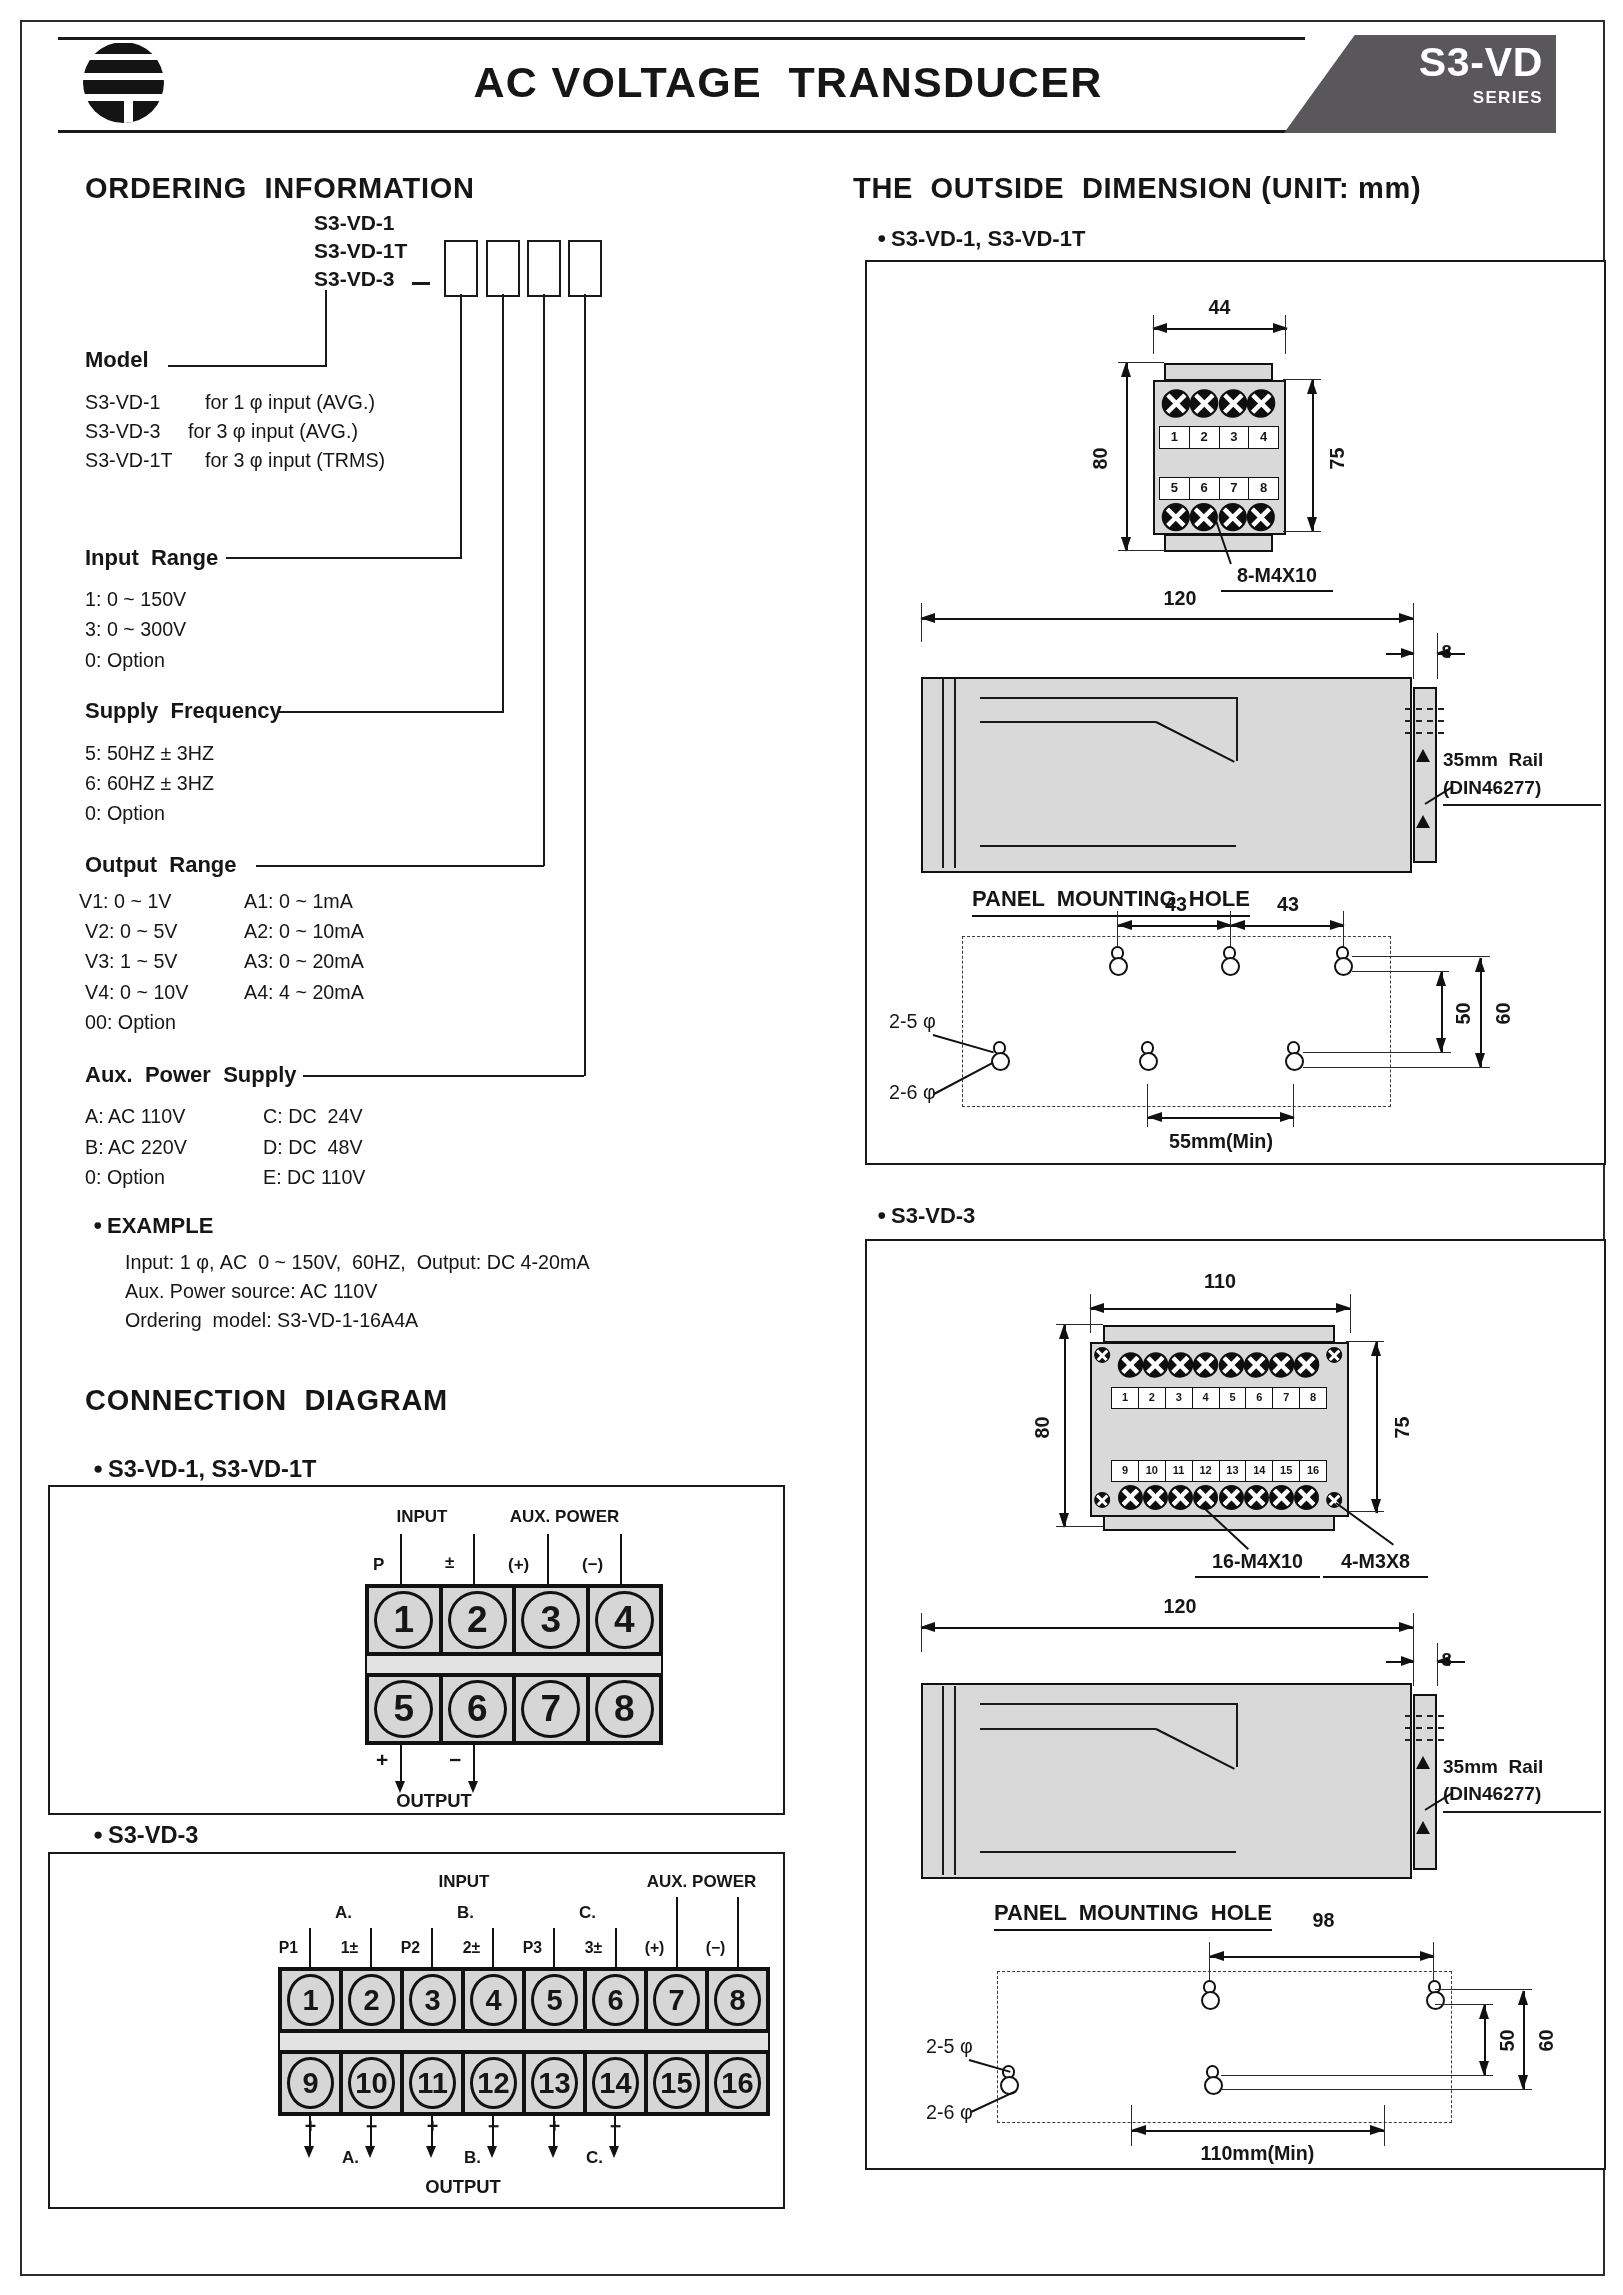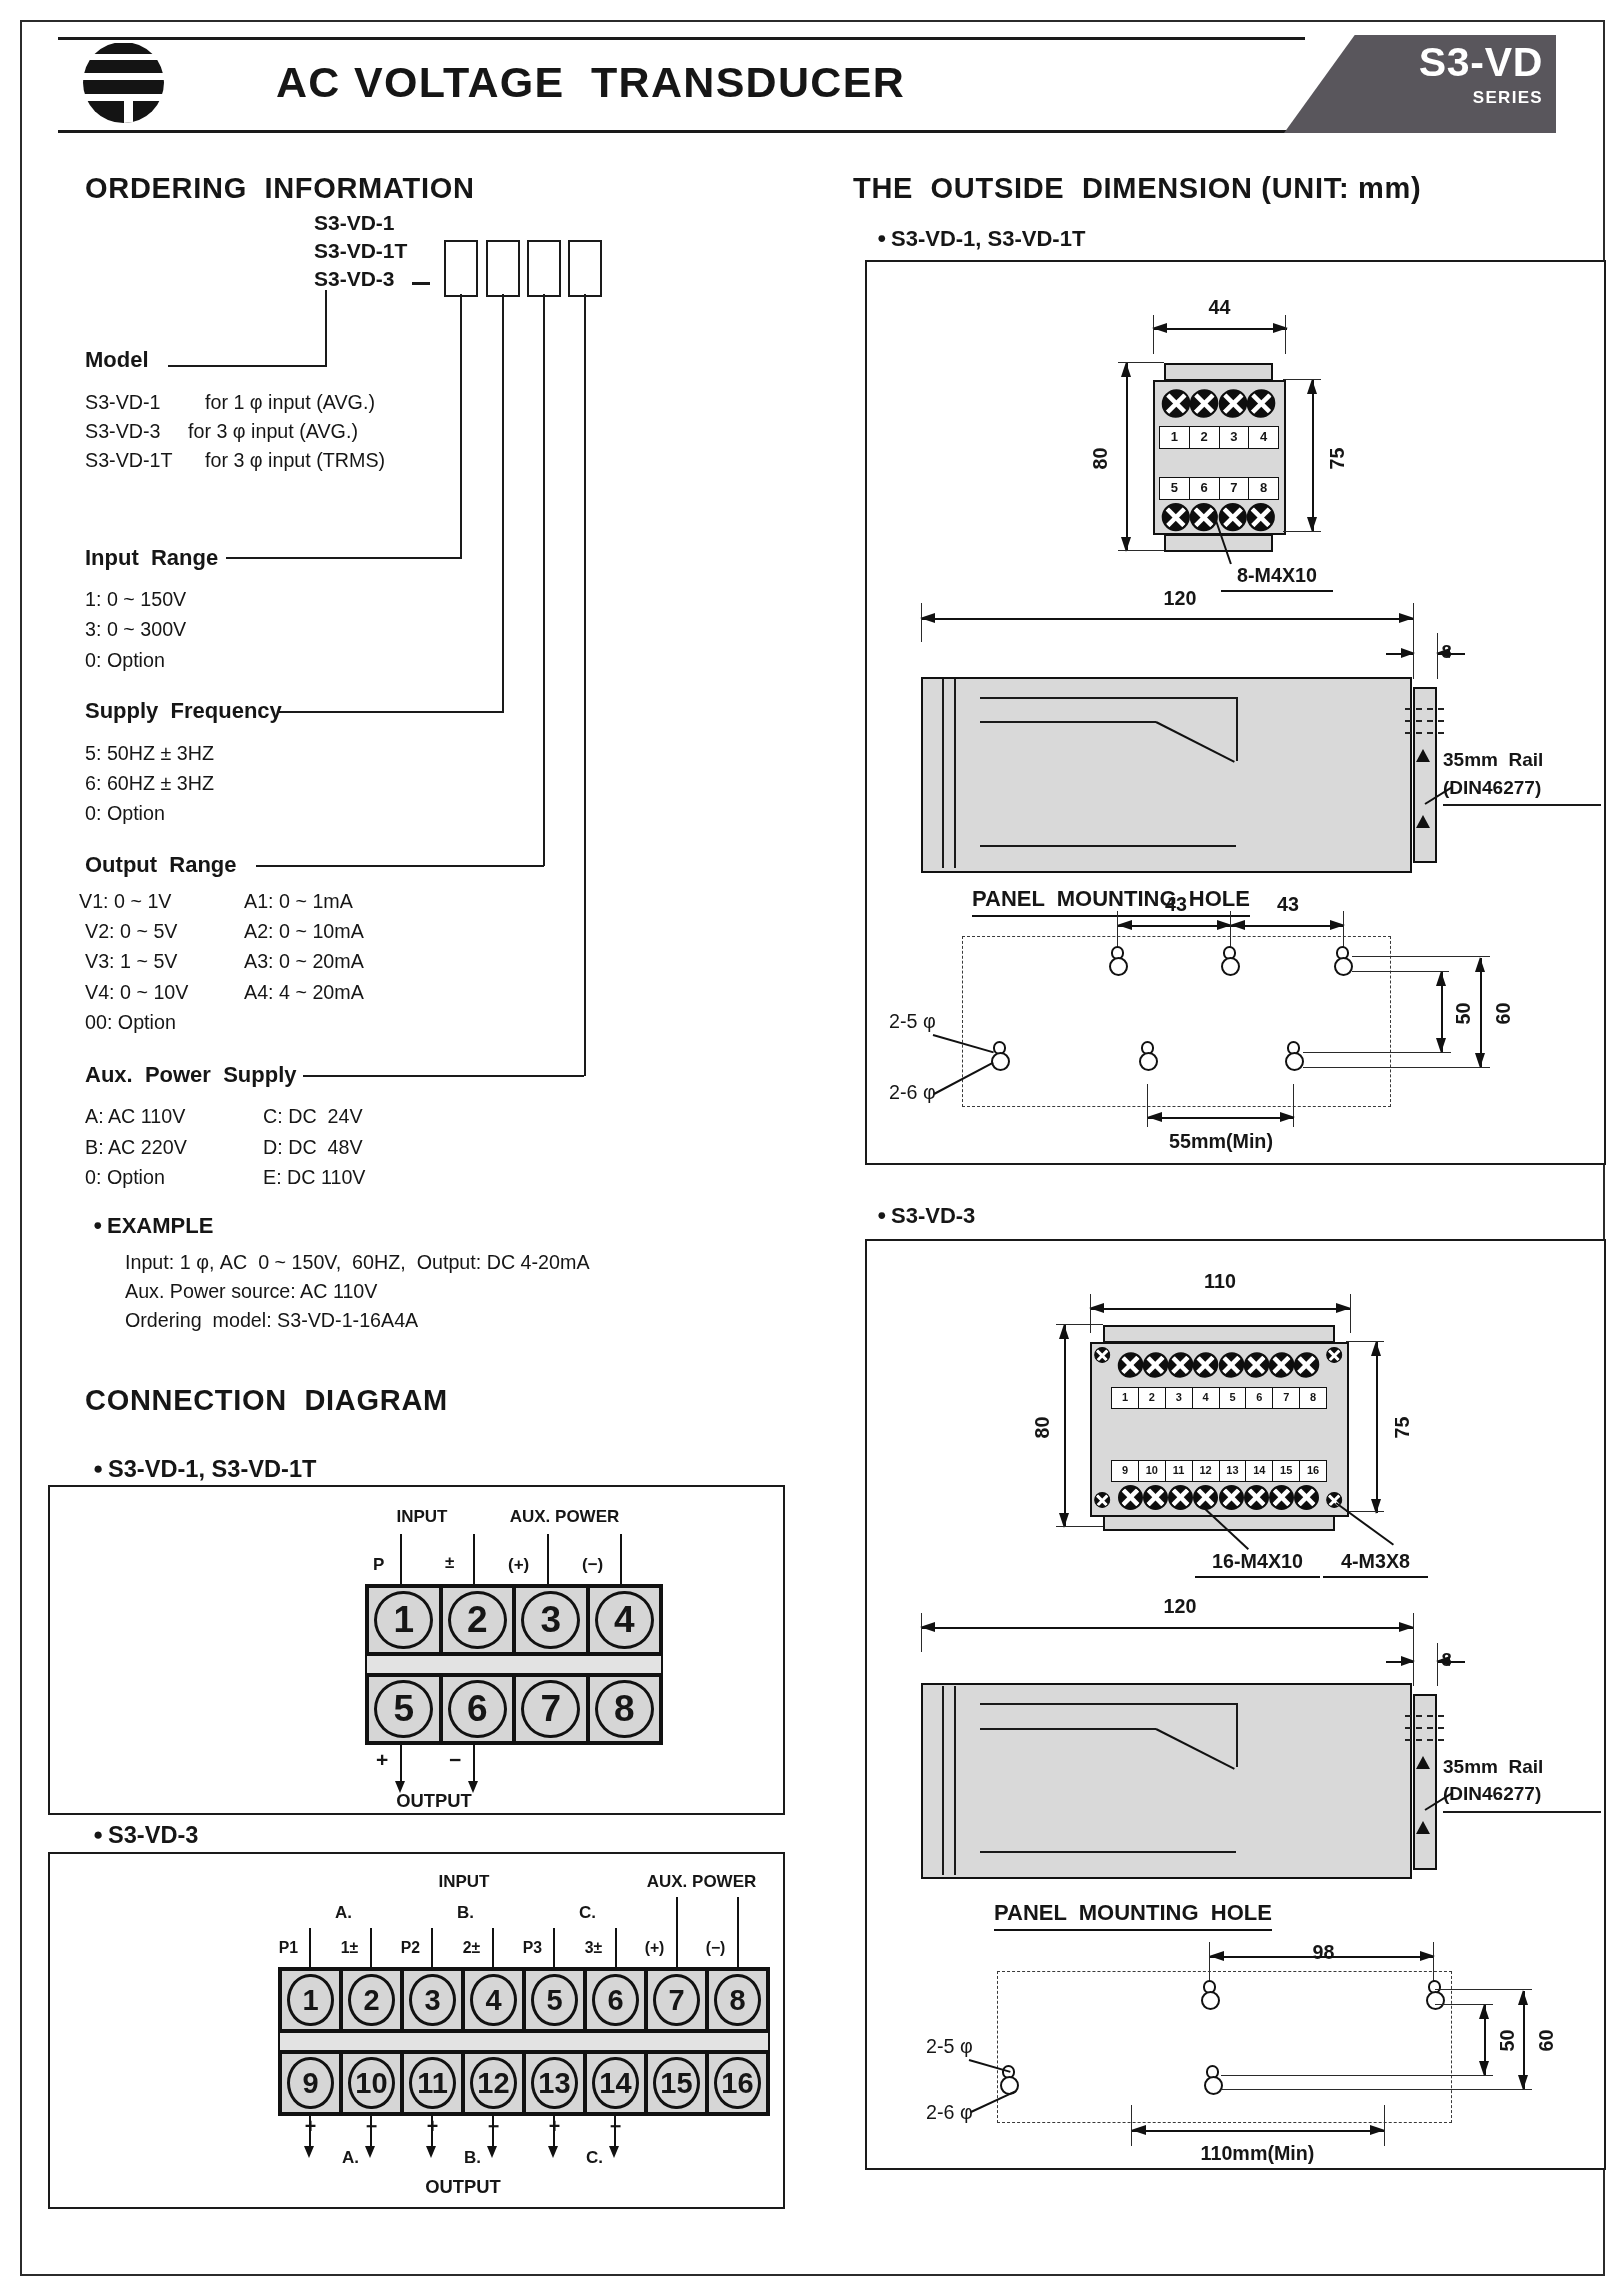--- a/index.html
+++ b/index.html
@@ -77,21 +77,21 @@
 <div class="ln" style="left:58px;top:130px;width:1247px;height:2.6px"></div>
 
 <div class="logo" style="left:83px;top:42px">
   <div style="left:0;right:0;top:1.3px;height:10.5px"></div>
   <div style="left:0;right:0;top:18.4px;height:13px"></div>
   <div style="left:0;right:0;top:38px;height:14.4px"></div>
   <div style="left:0;right:0;top:59px;height:22px"></div>
   <div style="left:41px;width:9.2px;top:59px;height:22px;background:#fff"></div>
 </div>
 
-<div class="abs" style="left:276px;top:58px;width:1024px;font-size:43px;font-weight:bold;letter-spacing:1.3px;white-space:pre">AC VOLTAGE  TRANSDUCER</div>
+<div class="abs" style="left:276px;top:58px;width:1024px;text-align:center;font-size:43px;font-weight:bold;letter-spacing:1.3px;white-space:pre">AC VOLTAGE  TRANSDUCER</div>
 
 <div class="badge" style="left:1284px;top:35px;width:272px;height:98px">
   <div class="l1">S3-VD</div>
   <div class="l2">SERIES</div>
 </div>
 
 <div class="h1" style="left:85px;top:172px">ORDERING  INFORMATION</div>
 
 <div class="abs" style="left:314px;top:211px;font-size:21px;font-weight:bold">S3-VD-1</div>
 <div class="abs" style="left:314px;top:239px;font-size:21px;font-weight:bold">S3-VD-1T</div>
@@ -459,21 +459,21 @@
   <div class="ln" style="left:113px;top:487px;width:176px;height:2px"></div>
   <div class="leader" style="left:289px;top:487px;width:88px;transform:rotate(27deg)"></div>
   <div class="ln" style="left:369px;top:462px;width:2px;height:64px"></div>
   <div class="ln" style="left:113px;top:610px;width:256px;height:2px"></div>
   <div class="sm" style="left:576px;top:515px;font-size:19px">35mm  Rail</div>
   <div class="sm" style="left:576px;top:542px;font-size:19px">(DIN46277)</div>
   <div class="ln" style="left:576px;top:570px;width:158px;height:2px"></div>
   <div class="leader" style="left:558px;top:568px;width:31.5px;transform:rotate(-32deg)"></div>
 
   <div class="sub ul" style="left:127px;top:659px">PANEL  MOUNTING  HOLE</div>
-  <div class="dimtxt" style="left:430px;top:700px;width:53px">98</div>
+  <div class="dimtxt" style="left:430px;top:668px;width:53px">98</div>
   <div class="dimh" style="left:343px;top:715px;width:224px"></div>
   <div class="ext" style="left:342px;top:701px;width:1.3px;height:59px"></div>
   <div class="ext" style="left:566px;top:701px;width:1.3px;height:59px"></div>
   <div class="dashrect" style="left:130px;top:730px;width:453px;height:150px"></div>
   <div class="kh" style="left:334px;top:739px"></div>
   <div class="kh" style="left:559px;top:739px"></div>
   <div class="kh" style="left:133px;top:824px"></div>
   <div class="kh" style="left:337px;top:824px"></div>
   <div class="ext" style="left:568px;top:748px;width:97px;height:1.3px"></div>
   <div class="ext" style="left:568px;top:763px;width:58px;height:1.3px"></div>

